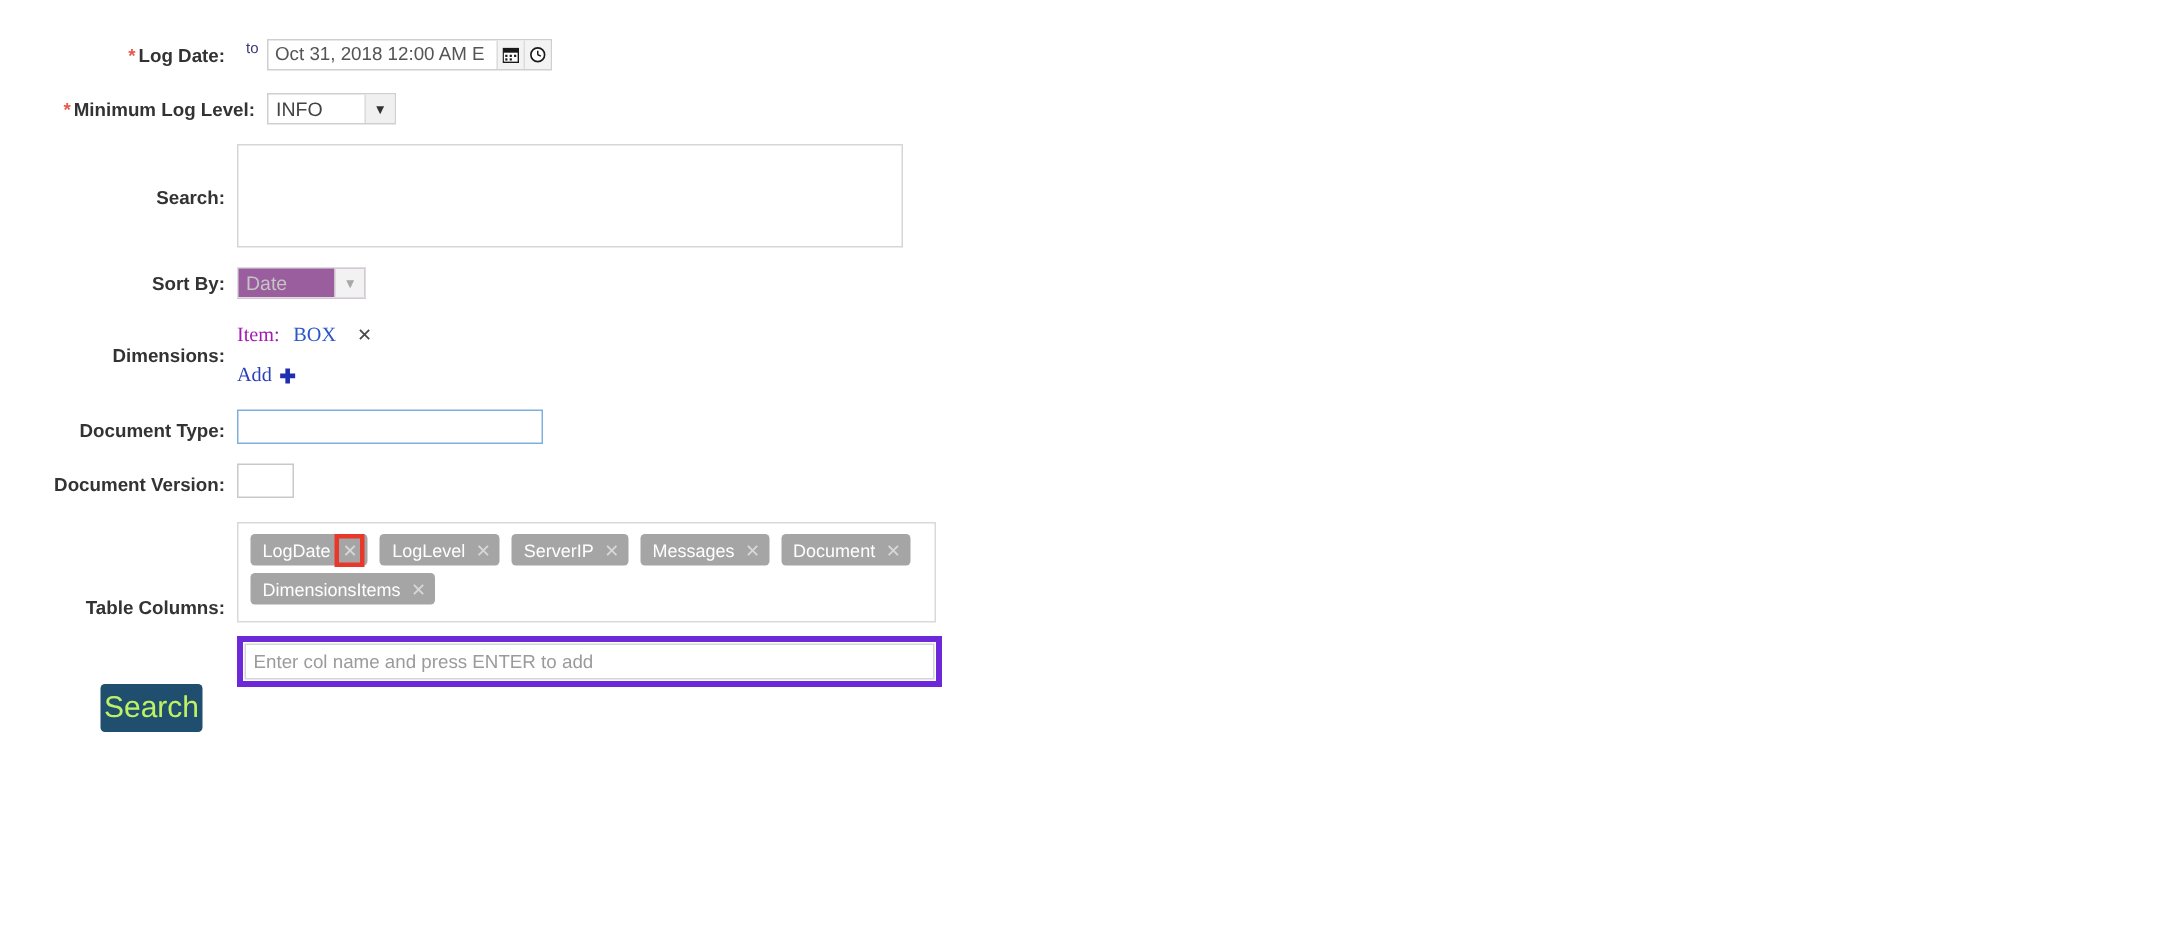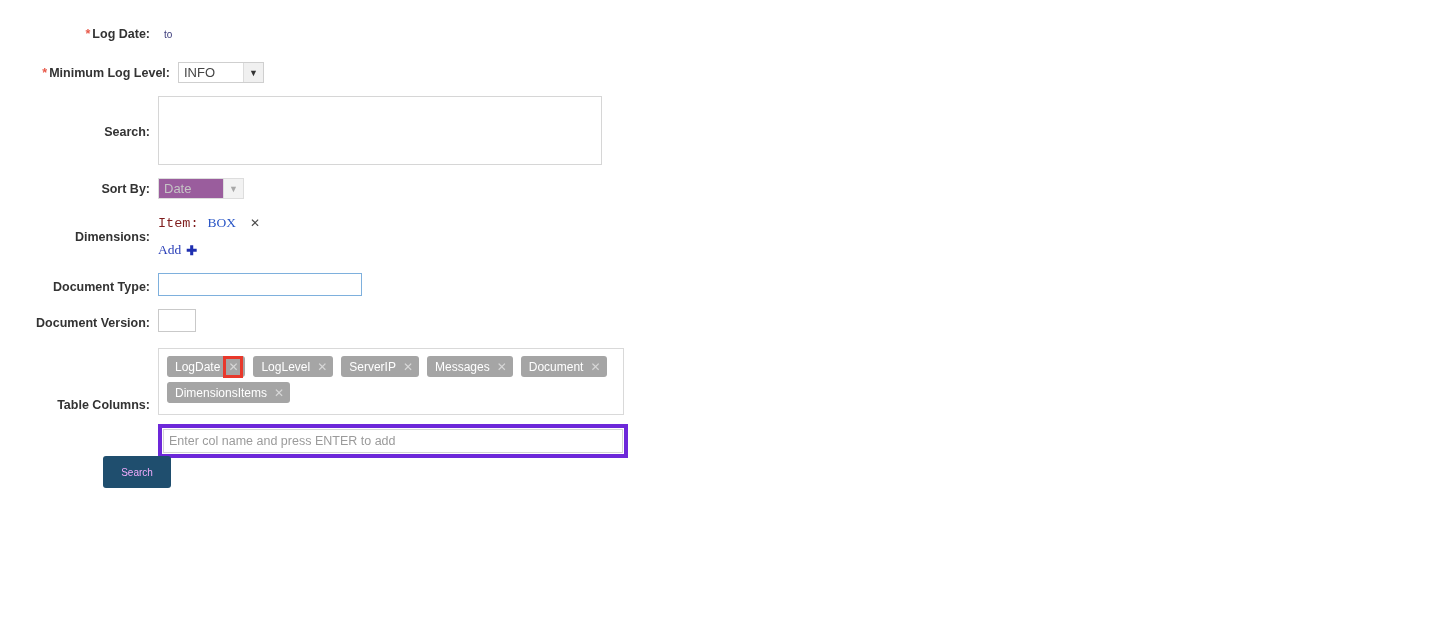--- a/index.html
+++ b/index.html
@@ -149,22 +149,22 @@
     box-sizing: border-box;
   }
 
   
   .dim-line {
     display: flex;
     align-items: baseline;
     font-size: 13px;
   }
   .dim-key {
-    color: #7f1d1d;
-    font-family: Liberation Mono, monospace;
+    color: #a21caf;
+    font-family: Liberation Serif, serif;
     font-size: 13.5px;
   }
   .dim-val {
     color: #2a56c6;
     margin-left: 9px;
     font-family: "Liberation Serif", serif;
     font-size: 13.5px;
     cursor: pointer;
   }
   .dim-x {
@@ -264,43 +264,63 @@
     color: #333;
     background: #fff;
   }
   .colinput::placeholder {
     color: #9b9b9b;
   }
 
   
   .search-btn {
     background: #1f4e6e;
-    color: #f0abfc;
+    color: #bef264;
     border: none;
     border-radius: 3px;
     font-family: "Liberation Sans", sans-serif;
-    font-size: 10px;
+    font-size: 20px;
     padding: 0;
     width: 68px;
     height: 32px;
     cursor: pointer;
-    margin-left: 36px;
   }
 </style>
 </head>
 <body>
 
 <div class="form-root">
 
   <div class="row" style="top:26px;">
     <div class="label-col">
       <span class="req-star">*</span><span>Log Date:</span>
     </div>
     <div class="field-col">
       <span class="to-sep">to</span>
+      <div class="date-wrap">
+        <input class="date-text" type="text" readonly="" value="Oct 31, 2018 12:00 AM E" style="">
+        <div class="date-btn">
+          <svg width="11" height="11" viewBox="0 0 12 12" aria-hidden="true">
+            <rect x="0.5" y="1.5" width="11" height="10" fill="#fff" stroke="#1a1a1a"></rect>
+            <rect x="0.5" y="1.5" width="11" height="3" fill="#1a1a1a"></rect>
+            <rect x="2" y="6" width="1.6" height="1.6" fill="#1a1a1a"></rect>
+            <rect x="5.2" y="6" width="1.6" height="1.6" fill="#1a1a1a"></rect>
+            <rect x="8.4" y="6" width="1.6" height="1.6" fill="#1a1a1a"></rect>
+            <rect x="2" y="8.6" width="1.6" height="1.6" fill="#1a1a1a"></rect>
+            <rect x="5.2" y="8.6" width="1.6" height="1.6" fill="#1a1a1a"></rect>
+          </svg>
+        </div>
+        <div class="date-btn">
+          <svg width="11" height="11" viewBox="0 0 12 12" aria-hidden="true">
+            <circle cx="6" cy="6" r="5" fill="#fff" stroke="#1a1a1a" stroke-width="1.2"></circle>
+            <line x1="6" y1="6" x2="6" y2="3.1" stroke="#1a1a1a" stroke-width="1.1"></line>
+            <line x1="6" y1="6" x2="8.3" y2="7" stroke="#1a1a1a" stroke-width="1.1"></line>
+          </svg>
+        </div>
+      </div>
     </div>
   </div>
 
   <div class="row" style="top:62px;margin-left:20px;">
     <div class="label-col">
       <span class="req-star">*</span><span>Minimum Log Level:</span>
     </div>
     <div class="field-col">
       <div class="sel-wrap">
         <select class="sel">

